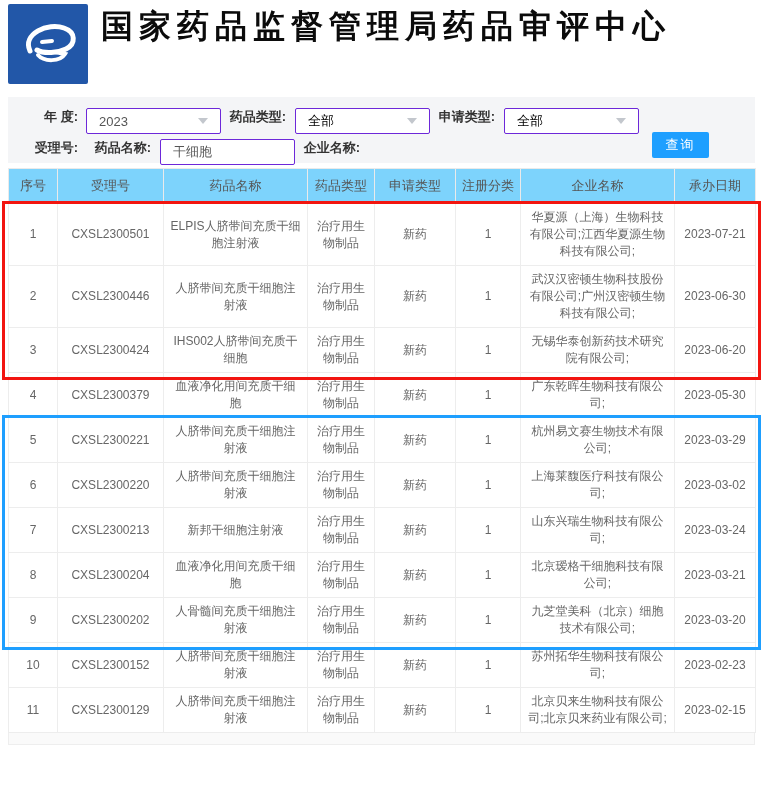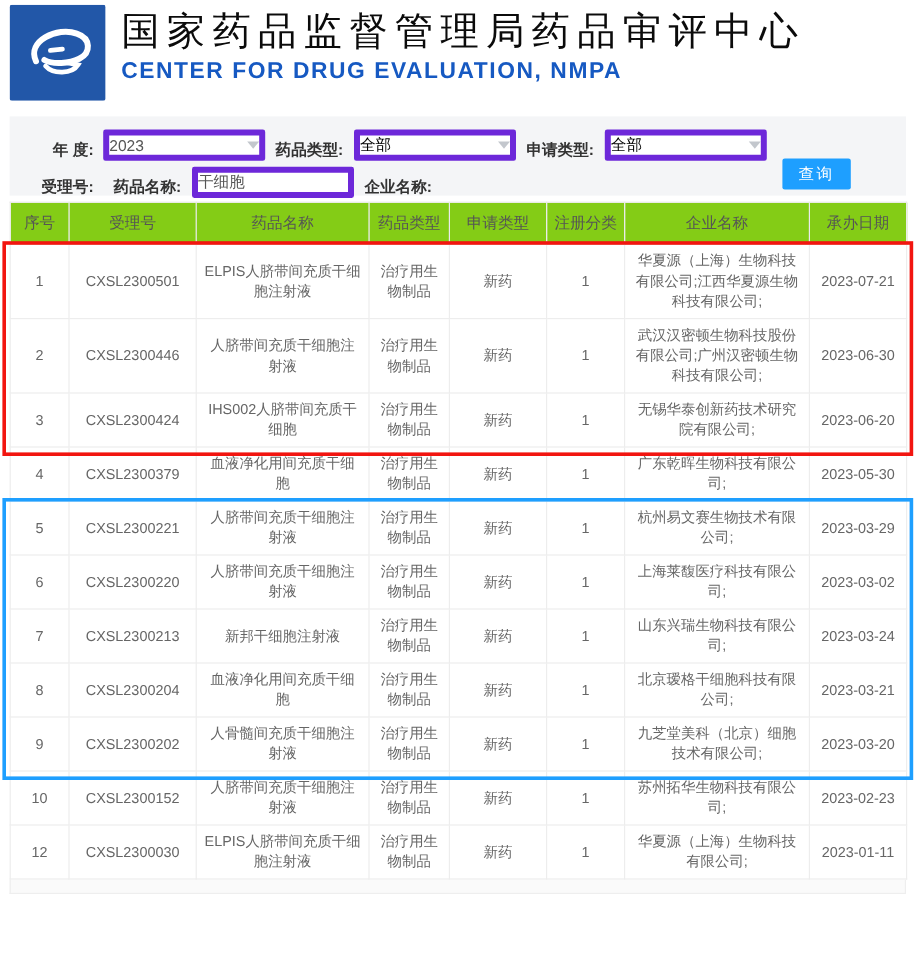--- a/index.html
+++ b/index.html
@@ -11,44 +11,44 @@
 
   
   .masthead {
     height: 97px; box-sizing: border-box;
     display: flex; align-items: flex-start;
     padding: 4px 0 0 8px; white-space: nowrap; overflow: hidden;
   }
   .logo { width: 80px; height: 80px; flex: 0 0 80px; display: block; cursor: pointer; }
   .masthead-text { margin-left: 13px; padding-top: 1px; }
   .title-cn {
-    font-size: 32px; font-weight: 400; color: #0b0b0b;
+    font-size: 32px; font-weight: 700; color: #0b0b0b;
     letter-spacing: 6px; line-height: 42px;
   }
   .title-en {
     font-size: 19px; font-weight: bold; color: #1659c2;
     letter-spacing: 1.3px; margin-top: 2px;
   }
 
   
   .search-panel {
     position: relative; margin: 0 8px; height: 66px;
     background: #f4f5f7; box-sizing: border-box;
     padding: 11px 0 0 18px;
   }
-  .form-row { display: flex; align-items: flex-end; height: 26px; margin-bottom: 5px; }
+  .form-row { display: flex; align-items: flex-start; height: 26px; margin-bottom: 5px; }
   .f-label {
     flex: 0 0 52px; width: 52px; text-align: right;
     font-size: 13px; font-weight: bold; color: #333; margin-right: 8px;
   }
   .f-label.wide { flex-basis: 58px; width: 58px; margin-left: 7px; margin-right: 9px; }
   .field {
     box-sizing: border-box; width: 135px; height: 26px;
-    background: #fff; border: 5px solid #6d28d9; border-radius: 2px;
-    font-size: 13px; color: #555; padding: 0 0;
+    background: #fff; border: 1px solid #6d28d9; border-radius: 2px;
+    font-size: 13px; color: #555; padding: 0 12px;
   }
   .select-box { display: flex; align-items: center; justify-content: space-between; cursor: pointer; }
   .select-box .val { overflow: hidden; }
   .select-box .val.muted { color: #000000; }
   .caret {
     width: 0; height: 0; border-left: 5px solid transparent;
     border-right: 5px solid transparent; border-top: 6px solid #c3c7cd;
   }
   input.field { font-family: "Liberation Sans", "DejaVu Sans", sans-serif; }
   input.field::placeholder { color: #b9bec4; }
@@ -56,21 +56,21 @@
     position: absolute; right: 46px; top: 35px;
     width: 57px; height: 26px; background: #1e9fff; color: #fff;
     border: none; border-radius: 2px; font-size: 13px; cursor: pointer;
     letter-spacing: 2px;
   }
 
   
   #table-wrap { position: relative; margin: 5px 8px 0; }
   table { width: 747px; border-collapse: collapse; table-layout: fixed; }
   th {
-    background: #84cc16; color: #555; font-weight: normal;
+    background: #7dd3fc; color: #555; font-weight: normal;
     font-size: 13px; height: 32px; border: 1px solid #eaeaea;
   }
   td {
     background: #fff; border: 1px solid #ededed; font-size: 12px; color: #666;
     text-align: center; vertical-align: middle; padding: 5px 6px;
     line-height: 17px; word-break: break-all;
   }
   tbody tr { cursor: pointer; }
   .row-outline {
     position: absolute; left: -3px; width: 747px; padding: 0 3px;
@@ -89,21 +89,20 @@
   <svg class="logo" viewBox="0 0 80 80" id="logo">
     <rect width="80" height="80" rx="2" fill="#2257a8"></rect>
     <g fill="none" stroke="#ffffff">
       <path d="M22 47 C14 30 40 18 56 24 C68 28 68 40 58 45 C50 49 36 50 29 46" stroke-width="5" stroke-linecap="round"></path>
       <path d="M30 51 C36 58 52 58 57 50 L47 48" stroke-width="4" stroke-linecap="round"></path>
       <path d="M34 38 L44 37" stroke-width="4" stroke-linecap="round"></path>
     </g>
   </svg>
   <div class="masthead-text">
     <div class="title-cn">国家药品监督管理局药品审评中心</div>
-    <div class="title-en" style="color: rgb(22, 89, 194);">CENTER FOR DRUG EVALUATION, NMPA</div>
   </div>
 </div>
 
 <div class="search-panel">
   <div class="form-row">
     <span class="f-label">年 度:</span>
     <div class="field select-box">
       <span class="val">2023</span>
       <span class="caret"></span>
     </div>
@@ -246,27 +245,27 @@
           <td>10</td>
           <td>CXSL2300152</td>
           <td>人脐带间充质干细胞注射液</td>
           <td>治疗用生物制品</td>
           <td>新药</td>
           <td>1</td>
           <td>苏州拓华生物科技有限公司;</td>
           <td>2023-02-23</td>
         </tr>
         <tr>
-          <td>12</td>
-          <td>CXSL2300030</td>
-          <td>ELPIS人脐带间充质干细胞注射液</td>
-          <td>治疗用生物制品</td>
-          <td>新药</td>
-          <td>1</td>
-          <td>华夏源（上海）生物科技有限公司;</td>
-          <td>2023-01-11</td>
+          <td>11</td>
+          <td>CXSL2300129</td>
+          <td>人脐带间充质干细胞注射液</td>
+          <td>治疗用生物制品</td>
+          <td>新药</td>
+          <td>1</td>
+          <td>北京贝来生物科技有限公司;北京贝来药业有限公司;</td>
+          <td>2023-02-15</td>
         </tr>
       </tbody>
   </table>
 <div class="row-outline" style="border-color: rgb(242, 21, 16); top: 33px; height: 173px;"></div>
     <div class="row-outline" style="border-color: rgb(30, 159, 255); top: 247px; height: 229px;"></div>
   </div>
 <div class="partial-row"></div>
 
 </body></html>

